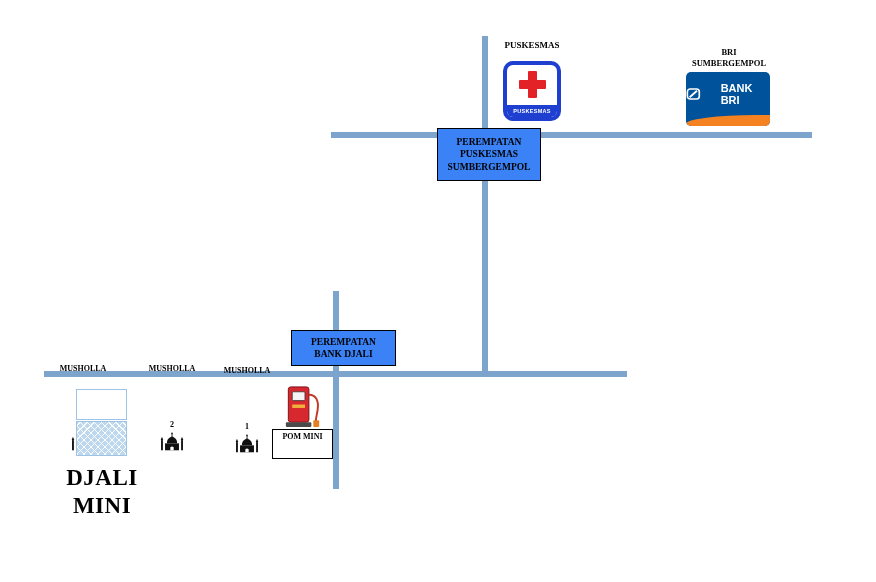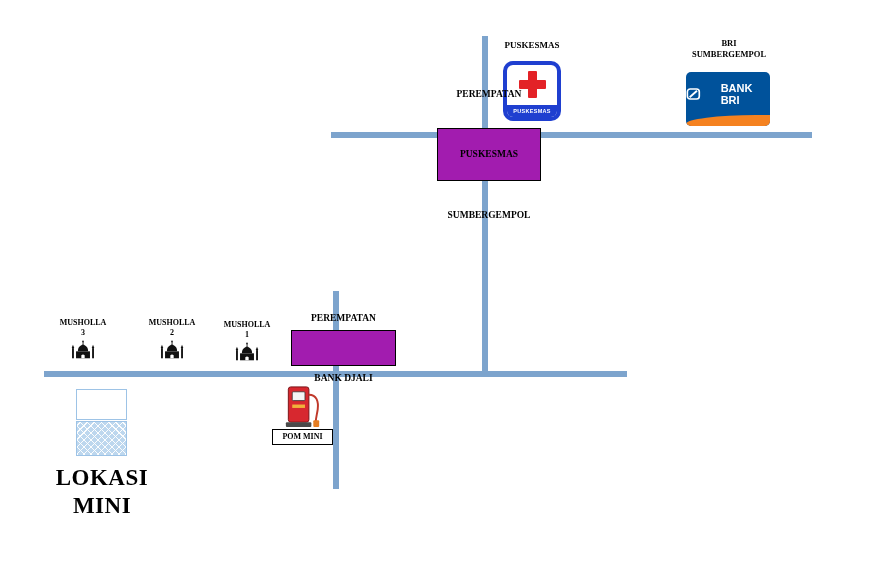--- a/index.html
+++ b/index.html
@@ -20,44 +20,44 @@
     border:4px solid var(--puskesmas_border,#1f3fd0);border-radius:10px;background:#fff;z-index:2;overflow:hidden;}
   .cross{position:absolute;left:0;top:0;right:0;bottom:12px;}
   .cross::before{content:"";position:absolute;left:20.5px;top:6px;width:9px;height:27px;
     background:var(--cross_red,#e32227);border-radius:1px;}
   .cross::after{content:"";position:absolute;left:11.5px;top:15px;width:27px;height:9px;
     background:var(--cross_red,#e32227);border-radius:1px;}
   .puskesmas-band{position:absolute;left:0;right:0;bottom:0;height:12px;background:var(--puskesmas_border,#1f3fd0);
     color:#fff;font-family:"Liberation Sans",sans-serif;font-size:5.5px;font-weight:bold;
     text-align:center;line-height:12px;letter-spacing:.3px;}
   
-  .bri-label{position:absolute;left:668px;top:38px;width:122px;text-align:center;
+  .bri-label{position:absolute;left:668px;top:47px;width:122px;text-align:center;
     font-size:8.5px;font-weight:bold;line-height:11px;z-index:2;}
   .bri-logo{position:absolute;left:686px;top:72px;width:84px;height:54px;background:var(--bri_blue,#00529b);
     border-radius:5px;z-index:2;overflow:hidden;}
   .bri-row{position:absolute;left:0;right:0;top:0;bottom:11px;display:flex;align-items:center;
     gap:20px;}
   .bri-glyph{width:16px;height:14px;display:block;}
   .bri-text{color:#fff;font-family:"Liberation Sans",sans-serif;font-size:11px;font-weight:bold;}
   .bri-swoosh{position:absolute;left:0;right:0;bottom:0;height:11px;background:var(--bri_orange,#f58220);
     border-top-left-radius:70px 9px;}
   
-  .ixbox{position:absolute;box-sizing:border-box;border:1.2px solid #000;background:#a21caf;z-index:3;
+  .ixbox{position:absolute;box-sizing:border-box;border:1.2px solid #000;background:#3b82f6;z-index:3;
     display:flex;flex-direction:column;align-items:center;justify-content:center;
-    font-size:9.5px;font-weight:bold;text-align:center;line-height:12.5px;gap:48px;}
+    font-size:9.5px;font-weight:bold;text-align:center;line-height:12.5px;}
   .ix-puskesmas{left:437px;top:128px;width:104px;height:53px;}
   .ix-mbah{left:291px;top:330px;width:105px;height:36px;}
   
   .musholla{position:absolute;width:60px;text-align:center;z-index:2;}
   .m3{left:53px;top:318px;} .m2{left:142px;top:318px;} .m1{left:217px;top:320px;}
-  .m-name,.m-num{font-size:8px;font-weight:bold;line-height:9.5px;}
+  .m-name,.m-num{font-size:8px;font-weight:bold;line-height:9.5px;margin-top:46px;}
   .mosque{width:26px;height:20px;display:block;margin:2px auto 0;}
   
   .pump{position:absolute;left:283px;top:382px;width:42px;height:47px;z-index:2;}
-  .pom-label{position:absolute;left:272px;top:429px;width:61px;height:16px;box-sizing:border-box;
+  .pom-label{position:absolute;left:272px;top:429px;width:61px;height:30px;box-sizing:border-box;
     border:1.2px solid #000;background:#fff;font-size:8px;font-weight:bold;text-align:center;
     line-height:14px;z-index:3;}
   
   .legend-white{position:absolute;left:76px;top:389px;width:51px;height:31px;box-sizing:border-box;
     background:#fff;border:1.5px solid #9dc3e6;z-index:2;}
   .legend-hatch{position:absolute;left:76px;top:421px;width:51px;height:35px;box-sizing:border-box;
     background-color:var(--legend_fill,#bdd7ee);
     background-image:
       repeating-linear-gradient(45deg, rgba(255,255,255,.95) 0 1px, transparent 1px 5px),
       repeating-linear-gradient(-45deg, rgba(255,255,255,.95) 0 1px, transparent 1px 5px);
@@ -161,17 +161,17 @@
     <rect x="2.5" y="41" width="26" height="5" rx="1" fill="#4a4a4a"></rect>
     <path d="M26 13 C34 13 36 20 35 28 C34.3 33 33 37 33 41" fill="none" stroke="#c0392b" stroke-width="2"></path>
     <rect x="30.5" y="39" width="6" height="7" rx="1" fill="#e67e22"></rect>
   </svg>
   <div class="pom-label">POM MINI</div>
 
   <div class="legend-white"></div>
   <div class="legend-hatch"></div>
 
   <div class="lokasi">
-    <div>LOKASI</div>
+    <div>DJALI</div>
     <div>MINI</div>
   </div>
 
 </div>
 
 </body></html>

